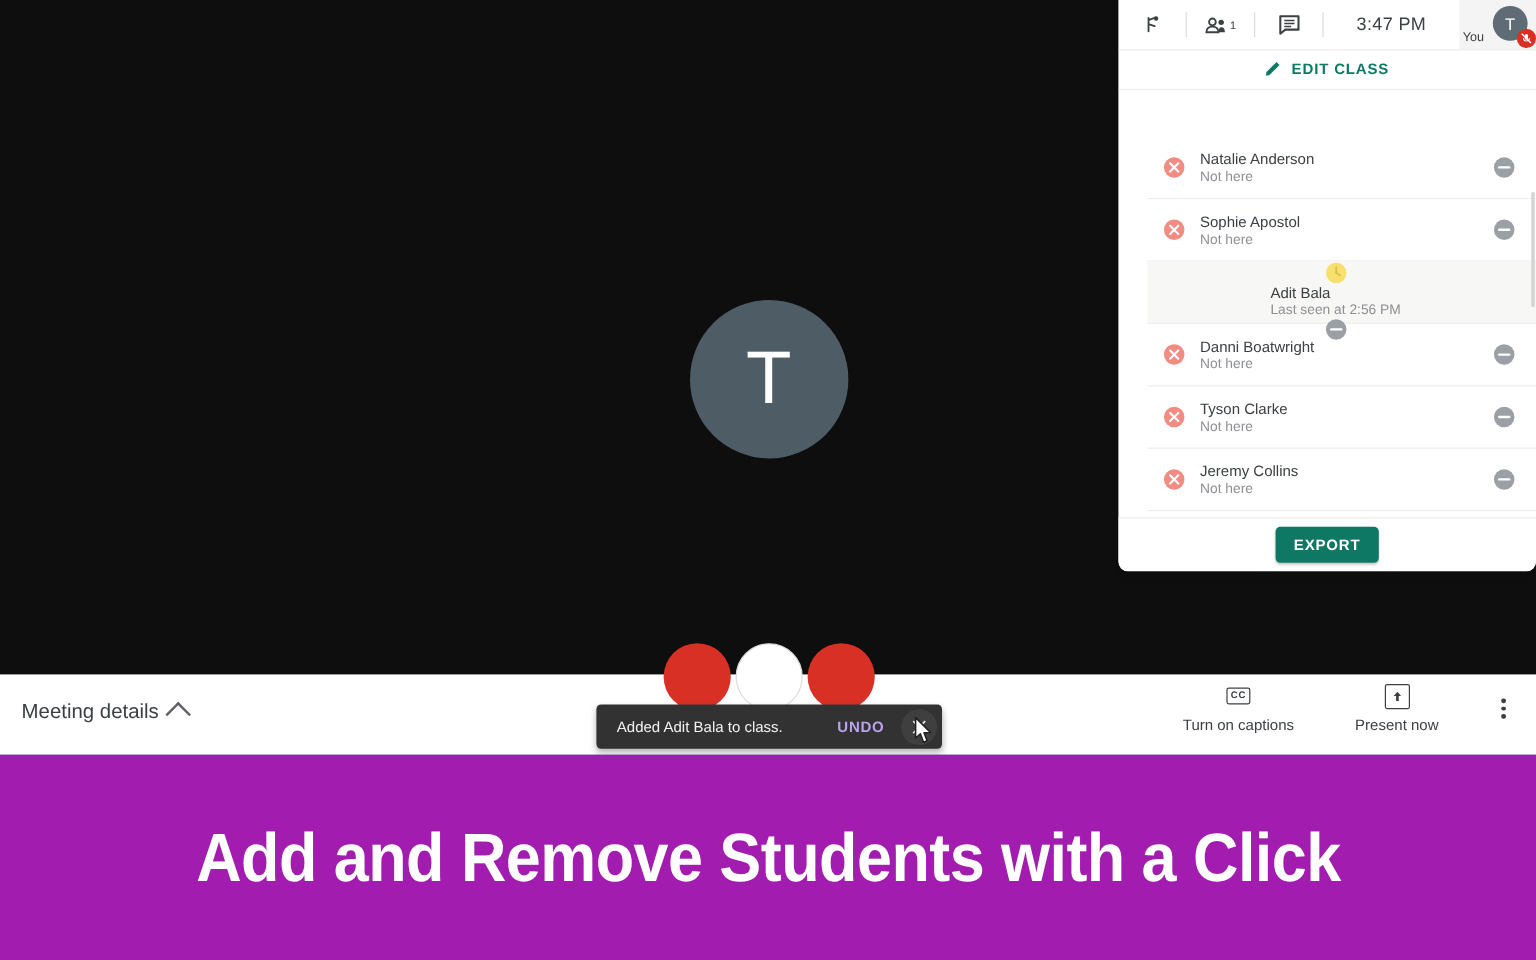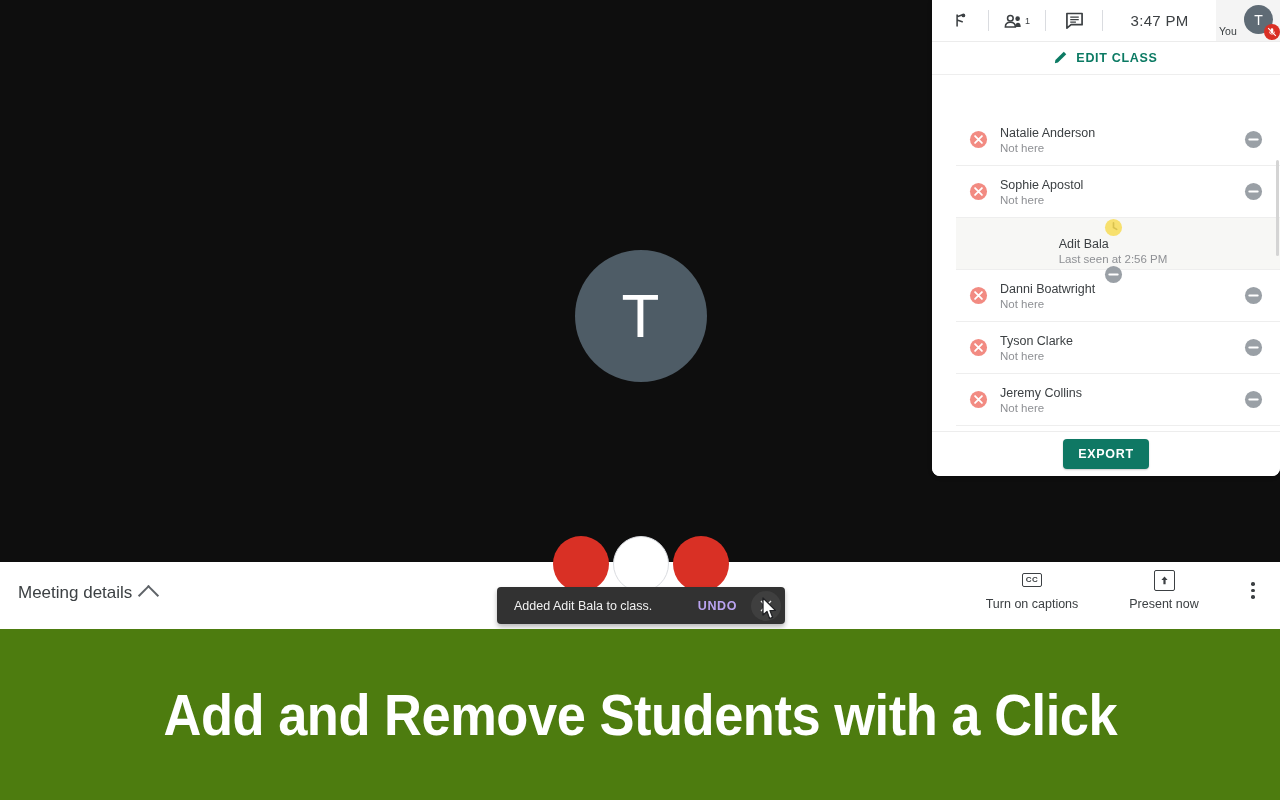--- a/index.html
+++ b/index.html
@@ -91,21 +91,21 @@
   .srow .sub{font-size:11.5px;color:#8e9094;}
   .srow .remove{width:34px;display:flex;align-items:center;justify-content:center;cursor:pointer;}
   .scrollbar{position:absolute;right:1px;top:46px;width:3px;height:96px;background:#d4d4d4;border-radius:2px;}
 
   .panel-footer{position:absolute;left:0;right:0;bottom:0;height:44px;border-top:1px solid #ededed;
     display:flex;align-items:center;justify-content:center;background:#fff;}
   .export-btn{background:#0f7864;color:#fff;font-size:12.5px;font-weight:700;letter-spacing:.7px;
     padding:8px 15px;border-radius:4px;border:none;cursor:pointer;box-shadow:0 1px 2px rgba(0,0,0,.2);}
 
   
-  .banner{position:absolute;left:0;top:629px;width:1280px;height:171px;background:#4d7c0f;
+  .banner{position:absolute;left:0;top:629px;width:1280px;height:171px;background:#a21caf;
     display:flex;align-items:center;justify-content:center;}
   .banner h1{margin:0;color:#fff;font-size:57px;font-weight:700;letter-spacing:-.5px;
     font-family:"Liberation Sans Narrow","Liberation Sans",sans-serif;transform:scaleX(.92);}
 </style>
 </head>
 <body>
 
 <div class="screen">
 
   <div class="stage">

